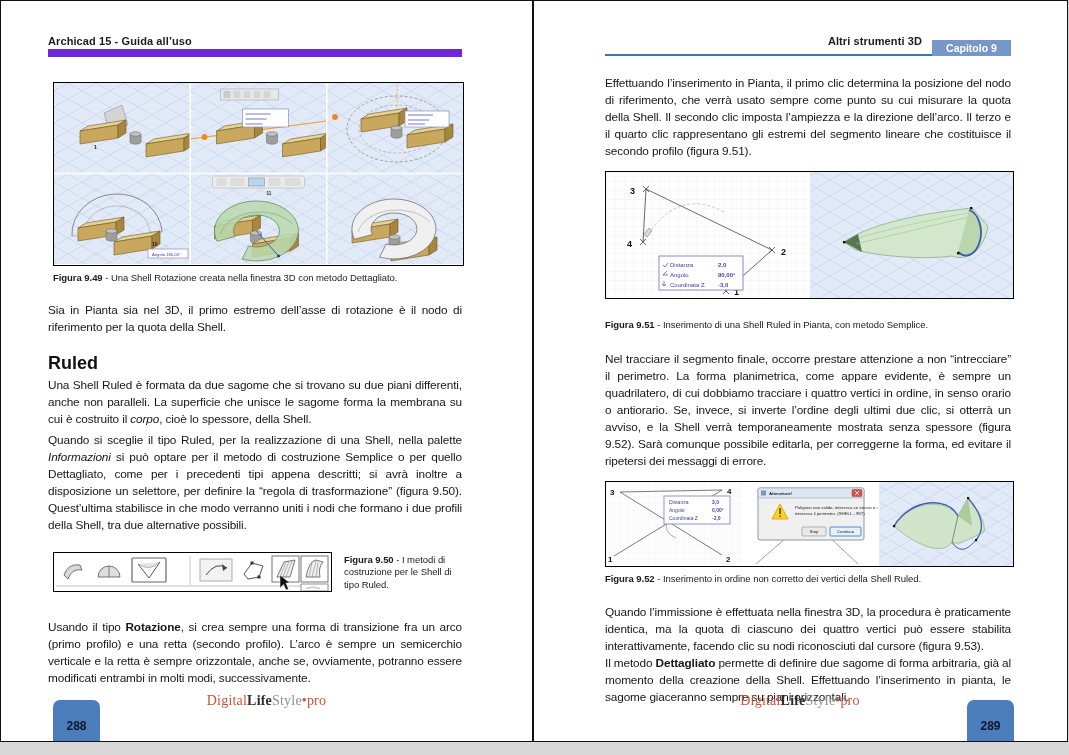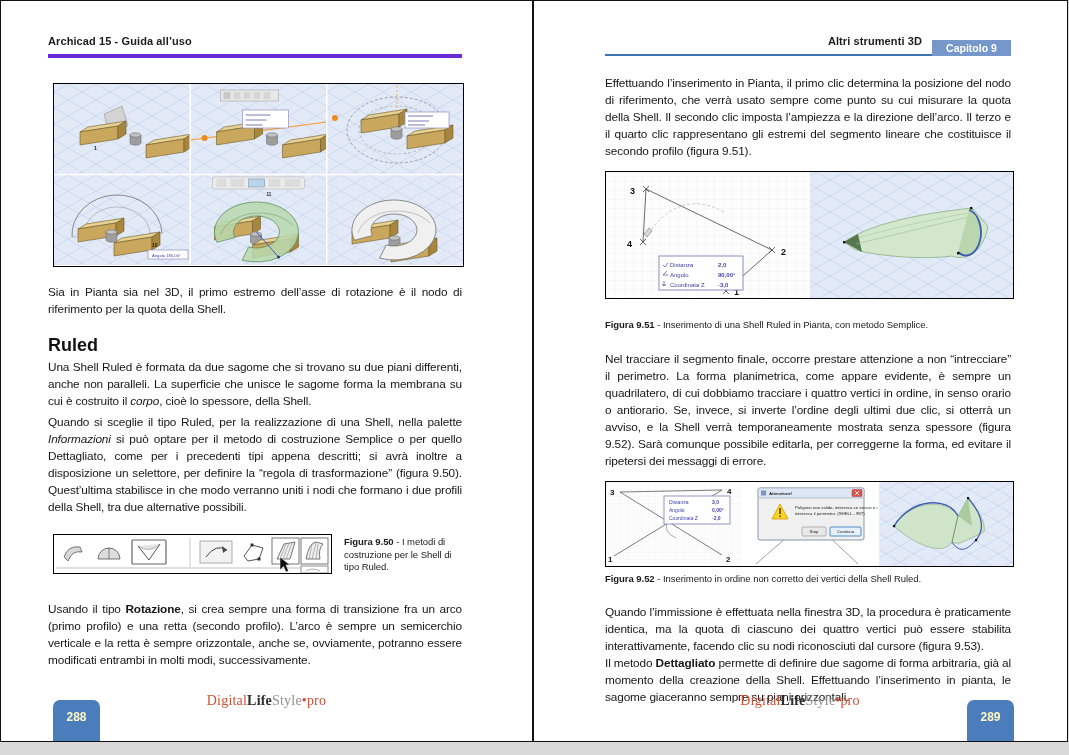--- a/index.html
+++ b/index.html
@@ -3,21 +3,21 @@
 <meta charset="utf-8">
 <style>
   * { margin:0; padding:0; box-sizing:border-box; }
   html,body { width:1069px; height:755px; background:#d8d8d8; font-family:"Liberation Sans",sans-serif; }
   .spread { position:absolute; top:0; left:0; width:1068px; height:742px; background:#fff; border:1px solid #111; display:flex; }
   .page { position:relative; height:100%; background:#fff; }
   .page-left  { width:533px; border-right:2px solid #111; padding:30px 70px 0 47px; }
   .page-right { width:532px; padding:30px 55px 0 71px; }
 
   
-  .l-header { border-bottom:4px solid #6d28d9; padding-bottom:5px; }
+  .l-header { border-bottom:8px solid #6d28d9; }
   .header-text { font-size:11px; font-weight:bold; color:#1c1c1c; letter-spacing:.1px; }
   .r-header { display:flex; align-items:flex-end; }
   .r-header .line-area { flex:1; border-bottom:2px solid #3f74b3; padding:0 10px 5px 0; text-align:right; }
   .chapter-badge { background:#7697c9; color:#fff; font-size:10.5px; font-weight:bold; width:79px; height:16px; display:flex; align-items:center; justify-content:center; }
 
   
   .body { font-size:11.8px; line-height:17px; color:#161616; text-align:justify; letter-spacing:-0.12px; }
   .cap { font-size:9.5px; line-height:12.5px; color:#1a1a1a; letter-spacing:-0.05px; }
   .cap-b { font-weight:bold; }
   h2.ruled { font-size:18px; font-weight:bold; color:#111; margin:17px 0 3px 0; }
@@ -34,21 +34,21 @@
 
   .rp1 { margin-top:19px; }
   .fig951 { width:409px; height:128px; margin-top:11px; }
   .cap951 { margin-top:20px; }
   .rp2 { margin-top:19px; }
   .fig952 { width:409px; height:86px; margin-top:11px; }
   .cap952 { margin-top:6px; }
   .rp3 { margin-top:19px; }
 
   
-  .pagenum { position:absolute; bottom:0; width:47px; height:41px; background:#4b7dbd; border-radius:7px 7px 0 0; color:#fef9c3; font-size:12px; font-weight:bold; text-align:center; padding-top:10px; }
+  .pagenum { position:absolute; bottom:0; width:47px; height:41px; background:#4b7dbd; border-radius:7px 7px 0 0; color:#0f172a; font-size:12px; font-weight:bold; text-align:center; padding-top:19px; }
   .pn-left { left:52px; } .pn-right { right:52px; }
   .logo { position:absolute; bottom:32px; left:0; right:0; text-align:center; font-family:"Liberation Serif",serif; font-size:14px; letter-spacing:.2px; }
   .lg-red { color:#cc5236; } .lg-dark { color:#2e2e2e; font-weight:bold; } .lg-gray { color:#8f8f8f; }
 
   svg text { font-family:"Liberation Sans",sans-serif; }
   .vtx { font-weight:bold; font-size:9px; fill:#111; }
   .vtx8 { font-weight:bold; font-size:8px; fill:#111; }
   .ttt { font-size:6px; fill:#4343a8; }
   .ttv { font-size:6px; fill:#4343a8; font-weight:bold; }
   .tt5 { font-size:5px; fill:#4343a8; }
@@ -168,20 +168,21 @@
             <use href="#cyl" x="62" y="60"></use>
             <use href="#tanbox" x="64" y="68"></use>
           <path d="M27.5,65.3 A42,30 0 1 1 52.6,83.2 L59.1,70 A23,16 0 1 0 45.4,60.5 Z" fill="#f0f0f0" stroke="#707070" stroke-width="0.8"></path>
           <path d="M31,58 A40,28 0 0 1 103,48" fill="none" stroke="#ababab" stroke-width="0.7"></path>
         </g>
         <line x1="136.2" y1="0" x2="136.2" y2="182" stroke="#fff" stroke-width="1.4"></line>
         <line x1="272.8" y1="0" x2="272.8" y2="182" stroke="#fff" stroke-width="1.4"></line>
         <line x1="0" y1="90.5" x2="409" y2="90.5" stroke="#fff" stroke-width="1.4"></line>
       </svg>
     </div>
+    <p class="cap cap949"><span class="cap-b">Figura 9.49</span><span> - Una Shell Rotazione creata nella finestra 3D con metodo Dettagliato.</span></p>
 
     <p class="body p1">Sia in Pianta sia nel 3D, il primo estremo dell’asse di rotazione è il nodo di riferimento per la quota della Shell.</p>
 
     <h2 class="ruled">Ruled</h2>
     <p class="body"><span>Una Shell Ruled è formata da due sagome che si trovano su due piani differenti, anche non paralleli. La superficie che unisce le sagome forma la membrana su cui è costruito il </span><span style="font-style: italic;">corpo</span><span>, cioè lo spessore, della Shell.</span></p>
     <p class="body p23"><span>Quando si sceglie il tipo Ruled, per la realizzazione di una Shell, nella palette </span><span style="font-style: italic;">Informazioni</span><span> si può optare per il metodo di costruzione Semplice o per quello Dettagliato, come per i precedenti tipi appena descritti; si avrà inoltre a disposizione un selettore, per definire la “regola di trasformazione” (figura 9.50). Quest’ultima stabilisce in che modo verranno uniti i nodi che formano i due profili della Shell, tra due alternative possibili.</span></p>
 
     <div class="fig950row">
       <div class="figure-box fig950">
         <svg width="277" height="38" viewBox="0 0 277 38">

